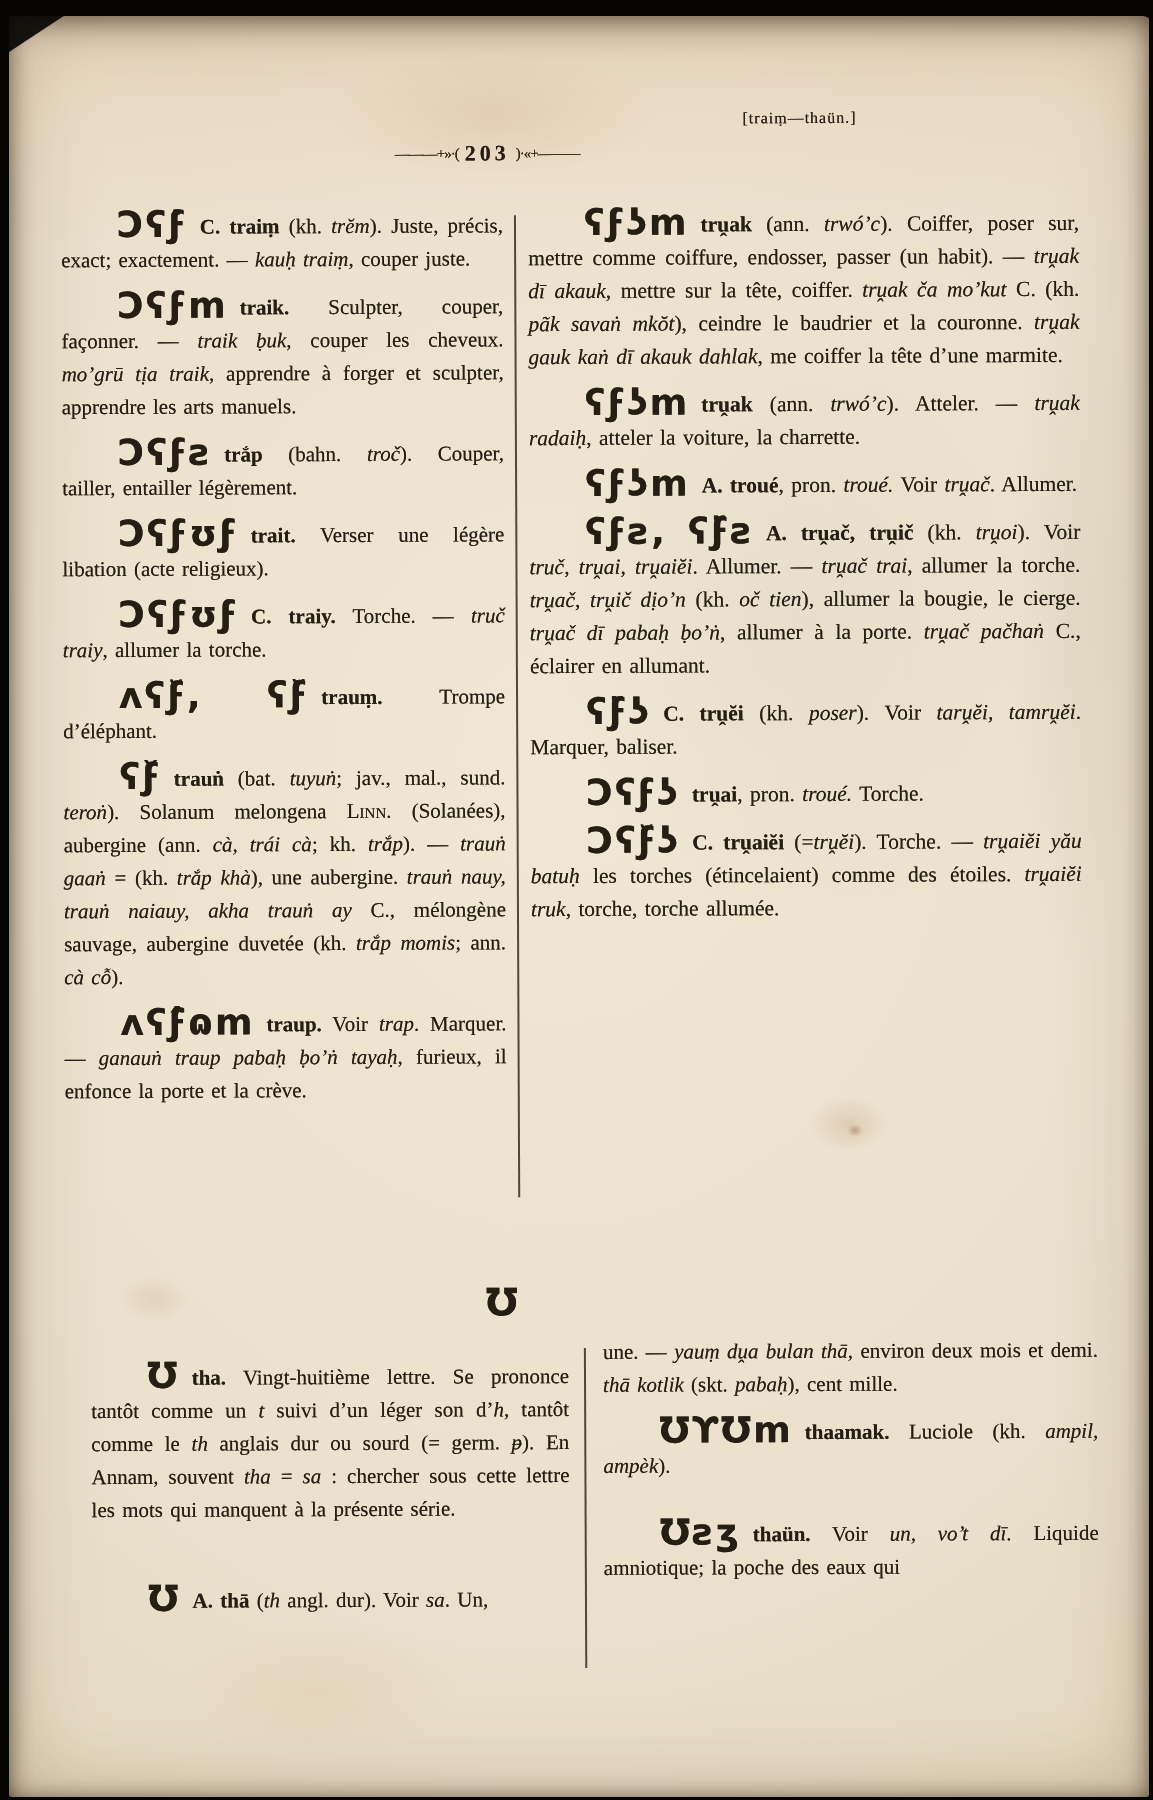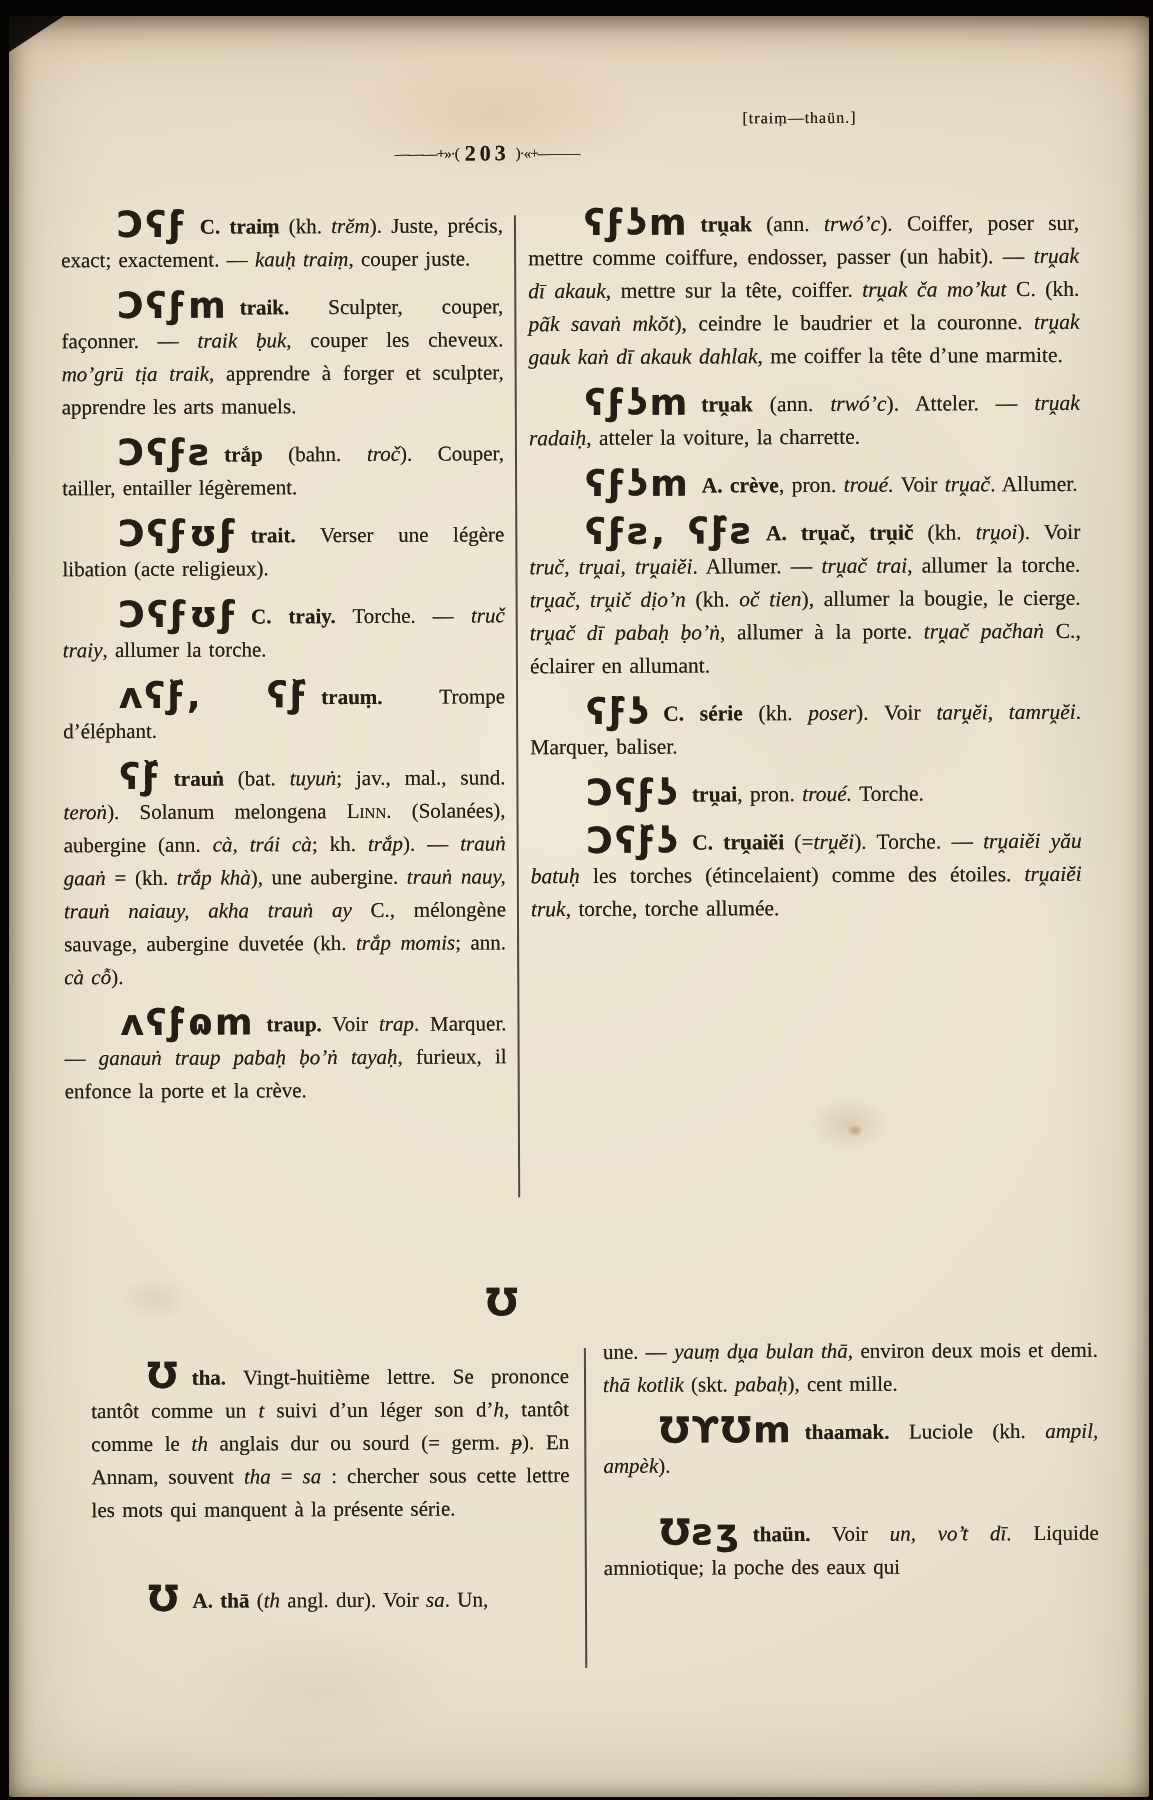--- a/index.html
+++ b/index.html
@@ -119,23 +119,23 @@
       <p class="entry"><span class="glyph">Ɔʕϝƨ</span><span class="r-b">trắp</span><span class="r-r"> (bahn. </span><span class="r-i">troč</span><span class="r-r">). Couper, tailler, entailler légèrement.</span></p>
       <p class="entry"><span class="glyph">Ɔʕϝʊϝ</span><span class="r-b">trait.</span><span class="r-r"> Verser une légère libation (acte religieux).</span></p>
       <p class="entry"><span class="glyph">Ɔʕϝʊϝ</span><span class="r-b">C. traiy.</span><span class="r-r"> Torche. — </span><span class="r-i">truč traiy</span><span class="r-r">, allumer la torche.</span></p>
       <p class="entry"><span class="glyph">ʌʕϝ̆, ʕϝ̆</span><span class="r-b">trauṃ.</span><span class="r-r"> Trompe d’éléphant.</span></p>
       <p class="entry"><span class="glyph">ʕϝ̌</span><span class="r-b">trauṅ</span><span class="r-r"> (bat. </span><span class="r-i">tuyuṅ</span><span class="r-r">; jav., mal., sund. </span><span class="r-i">teroṅ</span><span class="r-r">). Solanum melongena </span><span class="r-c">Linn.</span><span class="r-r"> (Solanées), aubergine (ann. </span><span class="r-i">cà, trái cà</span><span class="r-r">; kh. </span><span class="r-i">trắp</span><span class="r-r">). — </span><span class="r-i">trauṅ gaaṅ</span><span class="r-r"> = (kh. </span><span class="r-i">trắp khà</span><span class="r-r">), une aubergine. </span><span class="r-i">trauṅ nauy, trauṅ naiauy, akha trauṅ ay</span><span class="r-r"> C., mélongène sauvage, aubergine duvetée (kh. </span><span class="r-i">trắp momis</span><span class="r-r">; ann. </span><span class="r-i">cà cỗ</span><span class="r-r">).</span></p>
       <p class="entry"><span class="glyph">ʌʕϝ̂ɷm</span><span class="r-b">traup.</span><span class="r-r"> Voir </span><span class="r-i">trap</span><span class="r-r">. Marquer. — </span><span class="r-i">ganauṅ traup pabaḥ ḅo’ṅ tayaḥ</span><span class="r-r">, furieux, il enfonce la porte et la crève.</span></p>
     </div>
   <div class="col top-right" id="col-tr">
       <p class="entry"><span class="glyph">ʕϝʖm</span><span class="r-b">trṷak</span><span class="r-r"> (ann. </span><span class="r-i">trwó’c</span><span class="r-r">). Coiffer, poser sur, mettre comme coiffure, endosser, passer (un habit). — </span><span class="r-i">trṷak dī akauk</span><span class="r-r">, mettre sur la tête, coiffer. </span><span class="r-i">trṷak ča mo’kut</span><span class="r-r"> C. (kh. </span><span class="r-i">pãk savaṅ mkŏt</span><span class="r-r">), ceindre le baudrier et la couronne. </span><span class="r-i">trṷak gauk kaṅ dī akauk dahlak</span><span class="r-r">, me coiffer la tête d’une marmite.</span></p>
       <p class="entry"><span class="glyph">ʕϝʖm</span><span class="r-b">trṷak</span><span class="r-r"> (ann. </span><span class="r-i">trwó’c</span><span class="r-r">). Atteler. — </span><span class="r-i">trṷak radaiḥ</span><span class="r-r">, atteler la voiture, la charrette.</span></p>
-      <p class="entry"><span class="glyph">ʕϝʖm</span><span class="r-b">A. crève</span><span class="r-r">, pron. </span><span class="r-i">troué.</span><span class="r-r"> Voir </span><span class="r-i">trṷač</span><span class="r-r">. Allumer.</span></p>
+      <p class="entry"><span class="glyph">ʕϝʖm</span><span class="r-b">A. troué</span><span class="r-r">, pron. </span><span class="r-i">troué.</span><span class="r-r"> Voir </span><span class="r-i">trṷač</span><span class="r-r">. Allumer.</span></p>
       <p class="entry"><span class="glyph">ʕϝƨ, ʕϝ̈ƨ</span><span class="r-b">A. trṷač, trṷič</span><span class="r-r"> (kh. </span><span class="r-i">trṷoi</span><span class="r-r">). Voir </span><span class="r-i">truč, trṷai, trṷaiĕi</span><span class="r-r">. Allumer. — </span><span class="r-i">trṷač trai</span><span class="r-r">, allumer la torche. </span><span class="r-i">trṷač, trṷič dịo’n</span><span class="r-r"> (kh. </span><span class="r-i">oč tien</span><span class="r-r">), allumer la bougie, le cierge. </span><span class="r-i">trṷač dī pabaḥ ḅo’ṅ</span><span class="r-r">, allumer à la porte. </span><span class="r-i">trṷač pačhaṅ</span><span class="r-r"> C., éclairer en allumant.</span></p>
-      <p class="entry"><span class="glyph">ʕϝ̈ʖ</span><span class="r-b">C. série</span><span class="r-r"> (kh. </span><span class="r-i">poser</span><span class="r-r">). Voir </span><span class="r-i">tarṷĕi, tamrṷĕi</span><span class="r-r">. Marquer, baliser.</span></p>
+      <p class="entry"><span class="glyph">ʕϝ̈ʖ</span><span class="r-b">C. trṷĕi</span><span class="r-r"> (kh. </span><span class="r-i">poser</span><span class="r-r">). Voir </span><span class="r-i">tarṷĕi, tamrṷĕi</span><span class="r-r">. Marquer, baliser.</span></p>
       <p class="entry"><span class="glyph">Ɔʕϝʖ</span><span class="r-b">trṷai</span><span class="r-r">, pron. </span><span class="r-i">troué.</span><span class="r-r"> Torche.</span></p>
       <p class="entry"><span class="glyph">Ɔʕϝ̆ʖ</span><span class="r-b">C. trṷaiĕi</span><span class="r-r"> (=</span><span class="r-i">trṷĕi</span><span class="r-r">). Torche. — </span><span class="r-i">trṷaiĕi yău batuḥ</span><span class="r-r"> les torches (étincelaient) comme des étoiles. </span><span class="r-i">trṷaiĕi truk</span><span class="r-r">, torche, torche allumée.</span></p>
     </div>
   <div class="rule rule-top"></div>
 
   <div class="section-divider">℧</div>
 
   <div class="col bot-left" id="col-bl">
       <p class="entry"><span class="glyph">℧</span><span class="r-b">tha.</span><span class="r-r"> Vingt-huitième lettre. Se prononce tantôt comme un </span><span class="r-i">t</span><span class="r-r"> suivi d’un léger son d’</span><span class="r-i">h</span><span class="r-r">, tantôt comme le </span><span class="r-i">th</span><span class="r-r"> anglais dur ou sourd (= germ. </span><span class="r-i">ᵽ</span><span class="r-r">). En Annam, souvent </span><span class="r-i">tha</span><span class="r-r"> = </span><span class="r-i">sa</span><span class="r-r"> : chercher sous cette lettre les mots qui manquent à la présente série.</span></p>
       <p class="entry"><span class="glyph">℧</span><span class="r-b">A. thā</span><span class="r-r"> (</span><span class="r-i">th</span><span class="r-r"> angl. dur). Voir </span><span class="r-i">sa</span><span class="r-r">. Un,</span></p>

